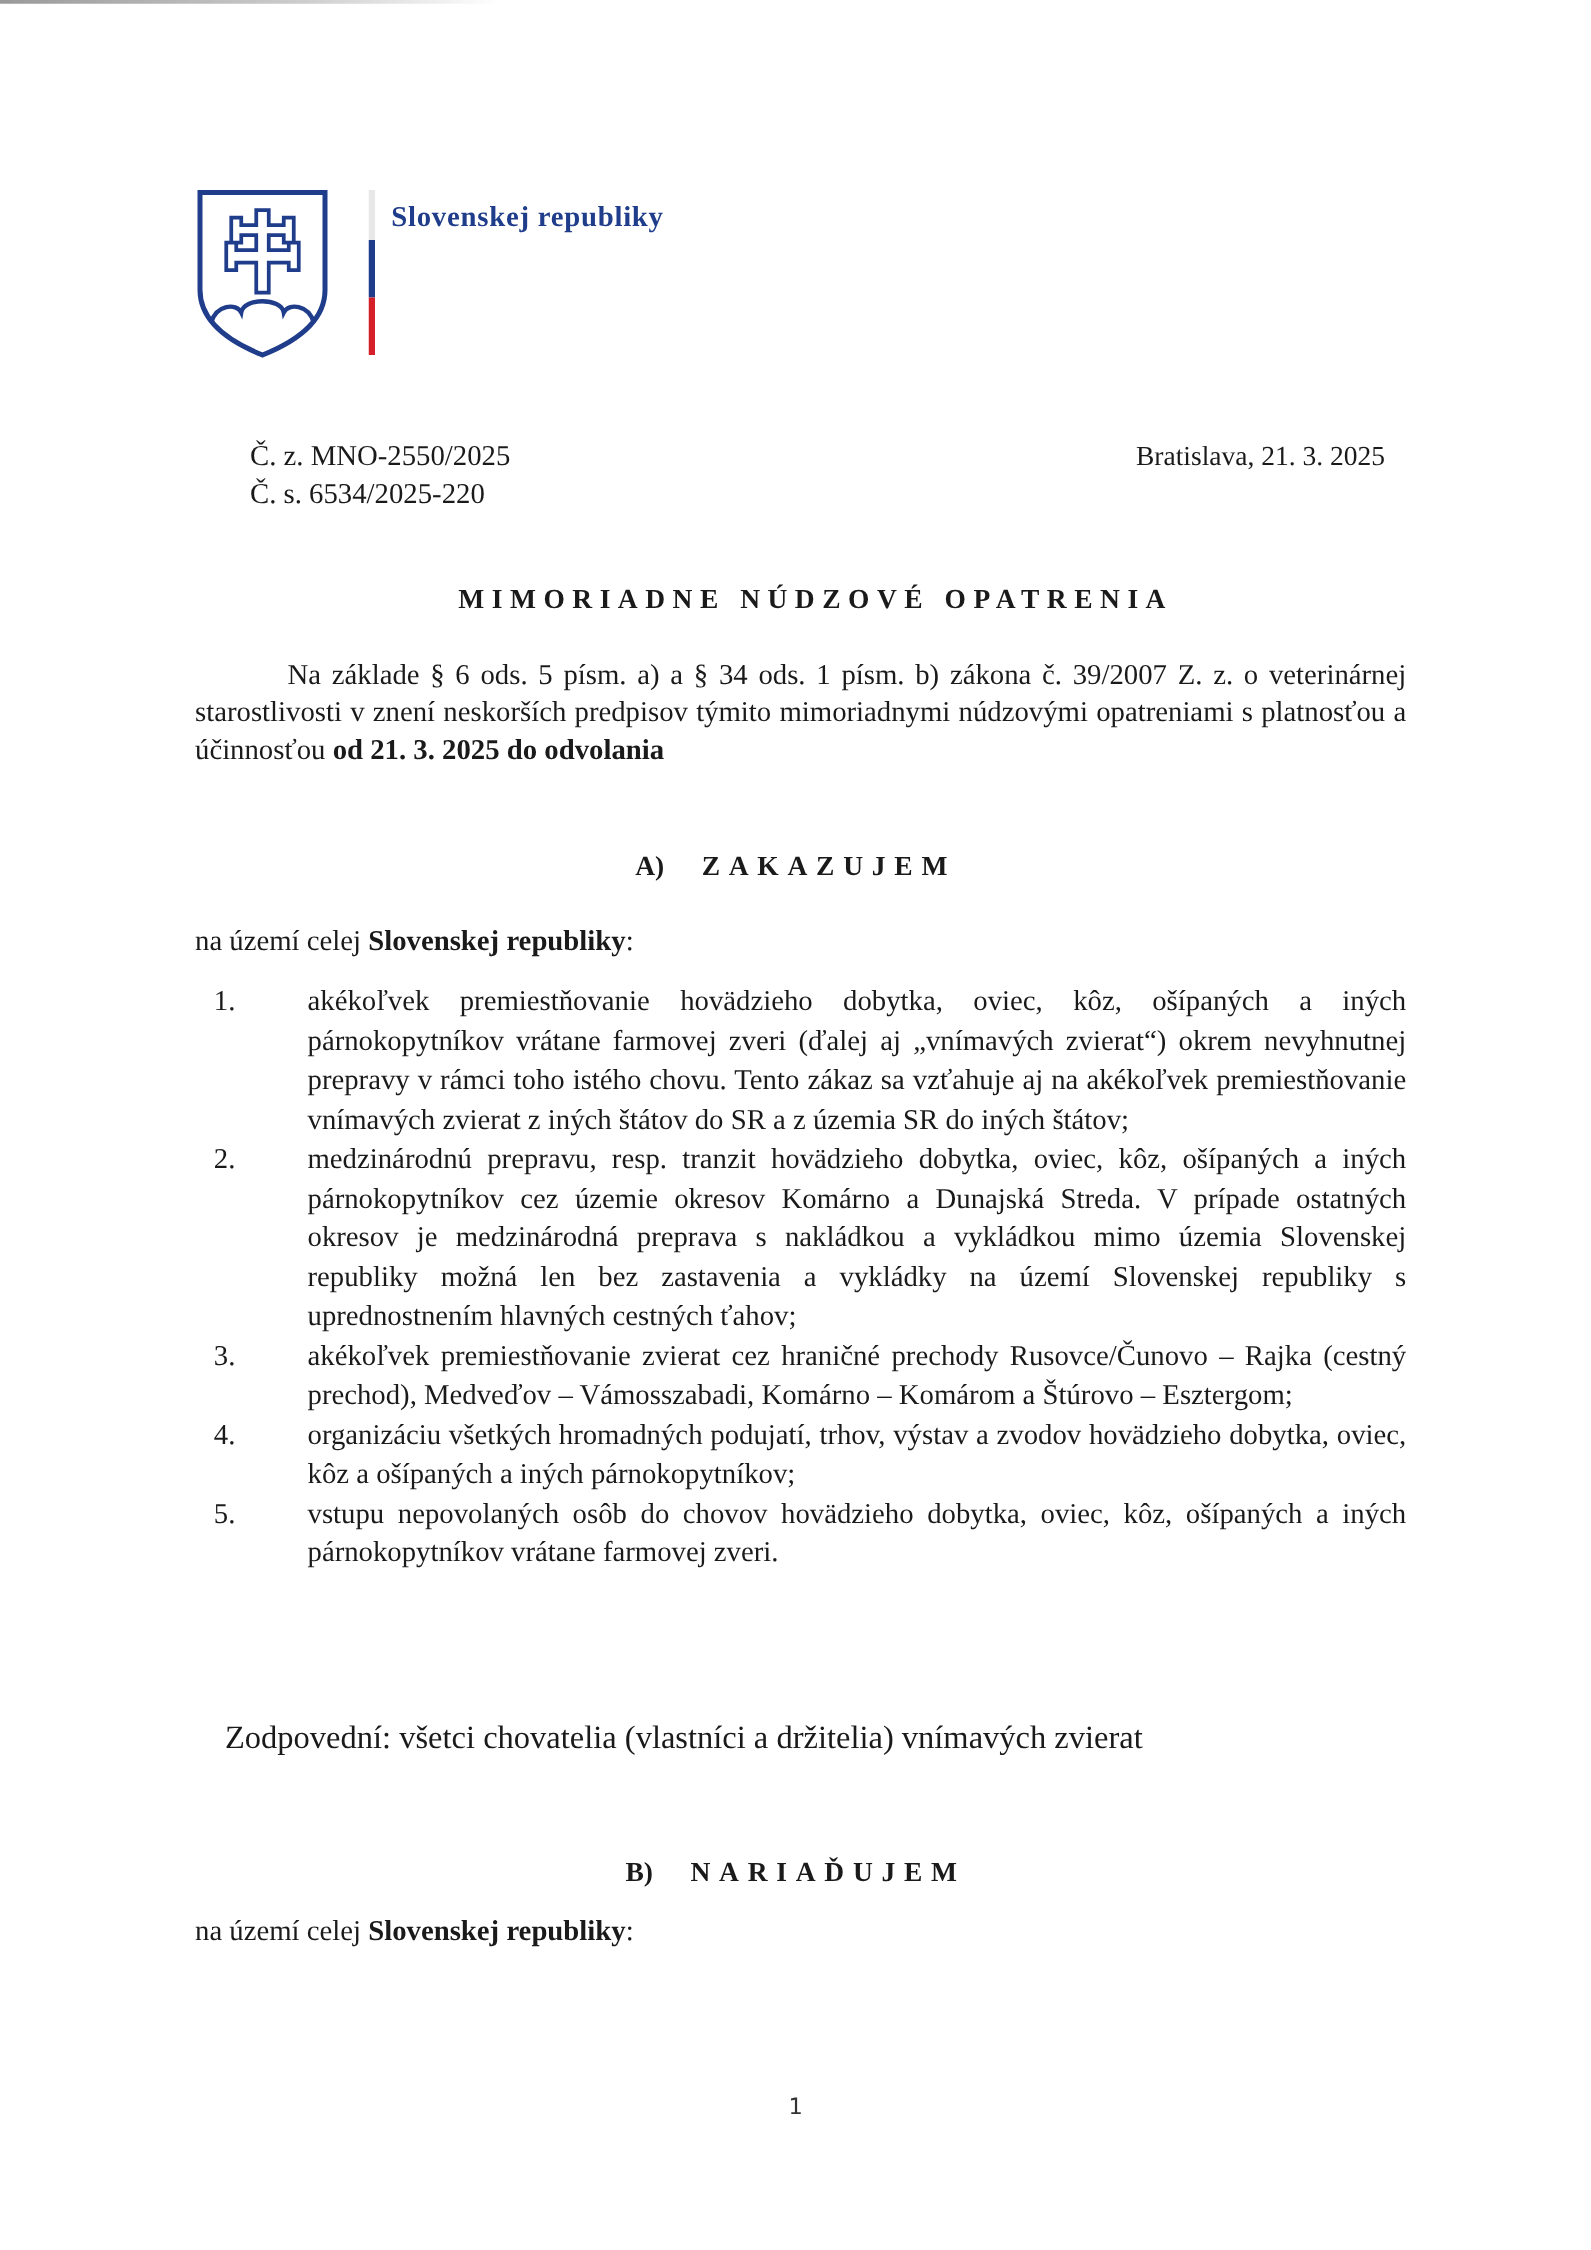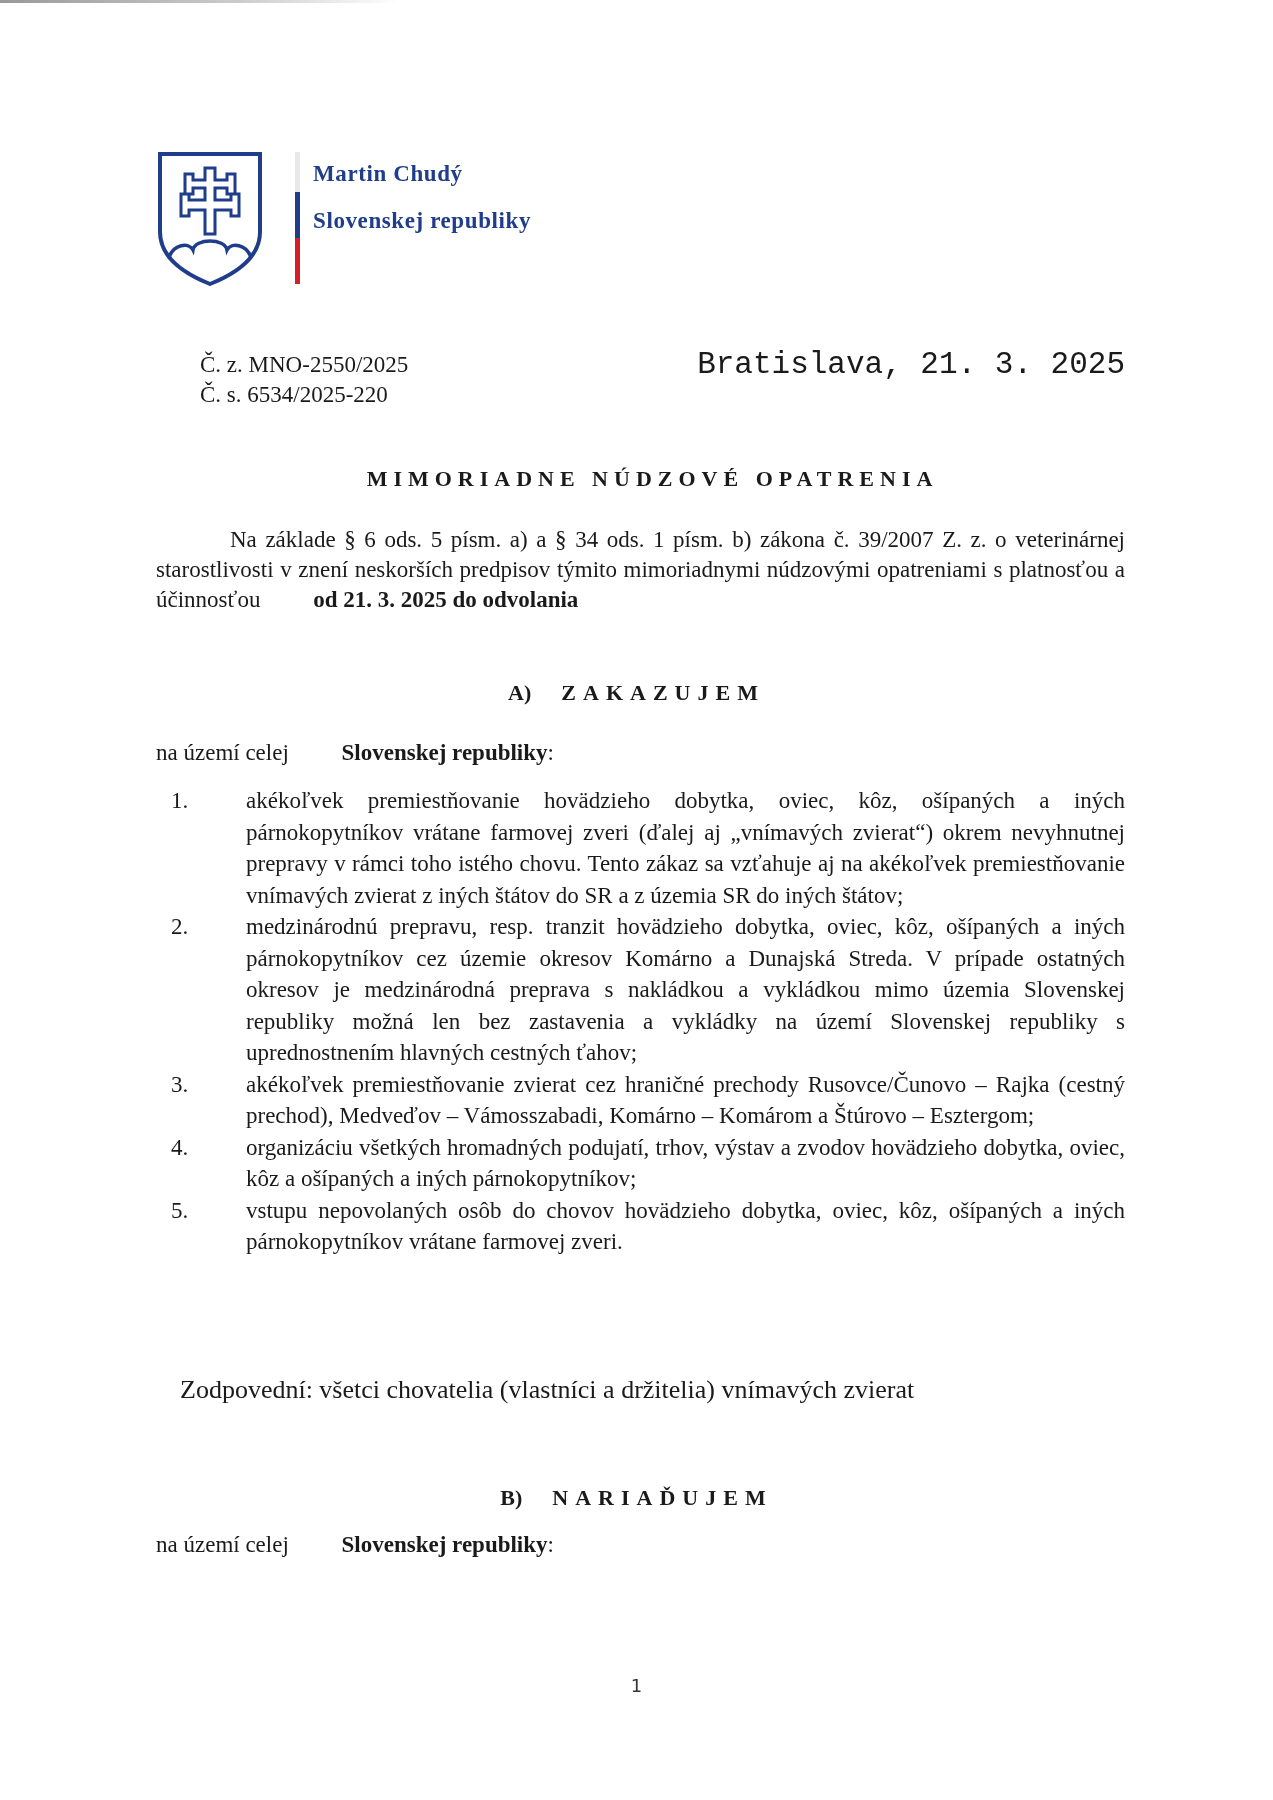--- a/index.html
+++ b/index.html
@@ -11,56 +11,55 @@
     background: linear-gradient(to right, #999 0%, #ccc 60%, #fff 100%); }
   .header { position: absolute; left: 155px; top: 150px; height: 140px; }
   .coat { position: absolute; left: 0; top: 0; width: 110px; height: 138px; }
   .vbar { position: absolute; left: 140px; top: 2px; width: 5px; height: 134px; }
   .vbar .w { height: 40px; background: #e8e8e8; }
   .vbar .b { height: 46px; background: #1f3d8a; }
   .vbar .r { height: 46px; background: #d5202a; }
   .hdr-lines { position: absolute; left: 158px; top: 0; width: 420px; }
   .hdr-lines div { font-weight: bold; color: #1f3d8a; font-size: 23px; height: 47px; line-height: 47px; letter-spacing: 0.6px; }
   .refs { position: absolute; left: 156px; top: 350px; font-size: 23px; line-height: 30px; margin-left: 44px; }
-  .place-date { position: absolute; right: 148px; top: 350px; font-size: 31px; line-height: 30px; font-family: Liberation Mono, monospace; }
+  .place-date { position: absolute; right: 165px; top: 350px; font-size: 22px; line-height: 30px; }
   .title { position: absolute; left: 16px; width: 1273px; top: 466px; text-align: center;
     font-size: 22px; font-weight: bold; letter-spacing: 6px; }
   .intro { position: absolute; left: 156px; width: 969px; top: 525px; font-size: 23px; line-height: 30px; text-align: justify; }
   .intro .indent { display: inline-block; width: 74px; }
   .sect-head { position: absolute; left: 0; width: 1273px; text-align: center; font-size: 22px; font-weight: bold; }
   .sect-head .lbl { margin-right: 30px; letter-spacing: 0; }
   .sect-head .word { letter-spacing: 7px; }
   .scope { position: absolute; left: 156px; font-size: 23px; line-height: 30px; }
   .list { position: absolute; left: 156px; width: 969px; top: 785px; font-size: 23px; line-height: 31.5px; }
   .item { display: flex; }
   .item .num { width: 90px; flex: none; padding-left: 15px; box-sizing: border-box; }
   .item .txt { flex: 1; text-align: justify; }
   .resp { position: absolute; left: 180px; top: 1375px; font-size: 26px; font-weight: normal; }
   .pageno { position: absolute; left: 0; width: 1273px; top: 1675px; text-align: center;
     font-family: "DejaVu Sans", sans-serif; font-size: 18px; color: #333; }
-  b { font-weight: bold; margin-left: 47px; }
+  b { font-weight: bold; }
 </style>
 </head>
 <body>
 
 <div class="topline"></div>
 
 <div class="header">
   <svg class="coat" viewBox="0 0 110 138">
     <path d="M5 4 H105 V82 C105 108 80 124 55 134 C30 124 5 108 5 82 Z" fill="none" stroke="#1f3d8a" stroke-width="4"></path>
     <path d="M50 18 H60 V30 H72 V24 H80 V44 H72 V38 H60 V50 H76 V44 H84 V66 H76 V60 H60 V84 H50 V60 H34 V66 H26 V44 H34 V50 H50 V38 H38 V44 H30 V24 H38 V30 H50 Z" fill="none" stroke="#1f3d8a" stroke-width="3"></path>
     <path d="M14 108 C18 94 34 92 38 100 C40 88 70 88 72 100 C76 92 92 94 96 108" fill="none" stroke="#1f3d8a" stroke-width="3.5"></path>
   </svg>
   <div class="vbar">
     <div class="w"></div>
       <div class="b"></div>
       <div class="r"></div>
   </div>
   <div class="hdr-lines">
-    <div>Martin Chudý</div>
     <div>Slovenskej republiky</div>
   </div>
 </div>
 
 <div class="refs">
   <div>Č. z. MNO-2550/2025</div>
   <div>Č. s. 6534/2025-220</div>
 </div>
 <div class="place-date">Bratislava, 21. 3. 2025</div>
 

